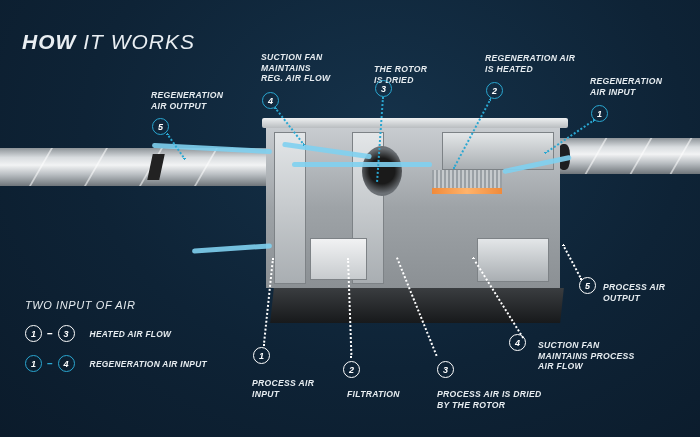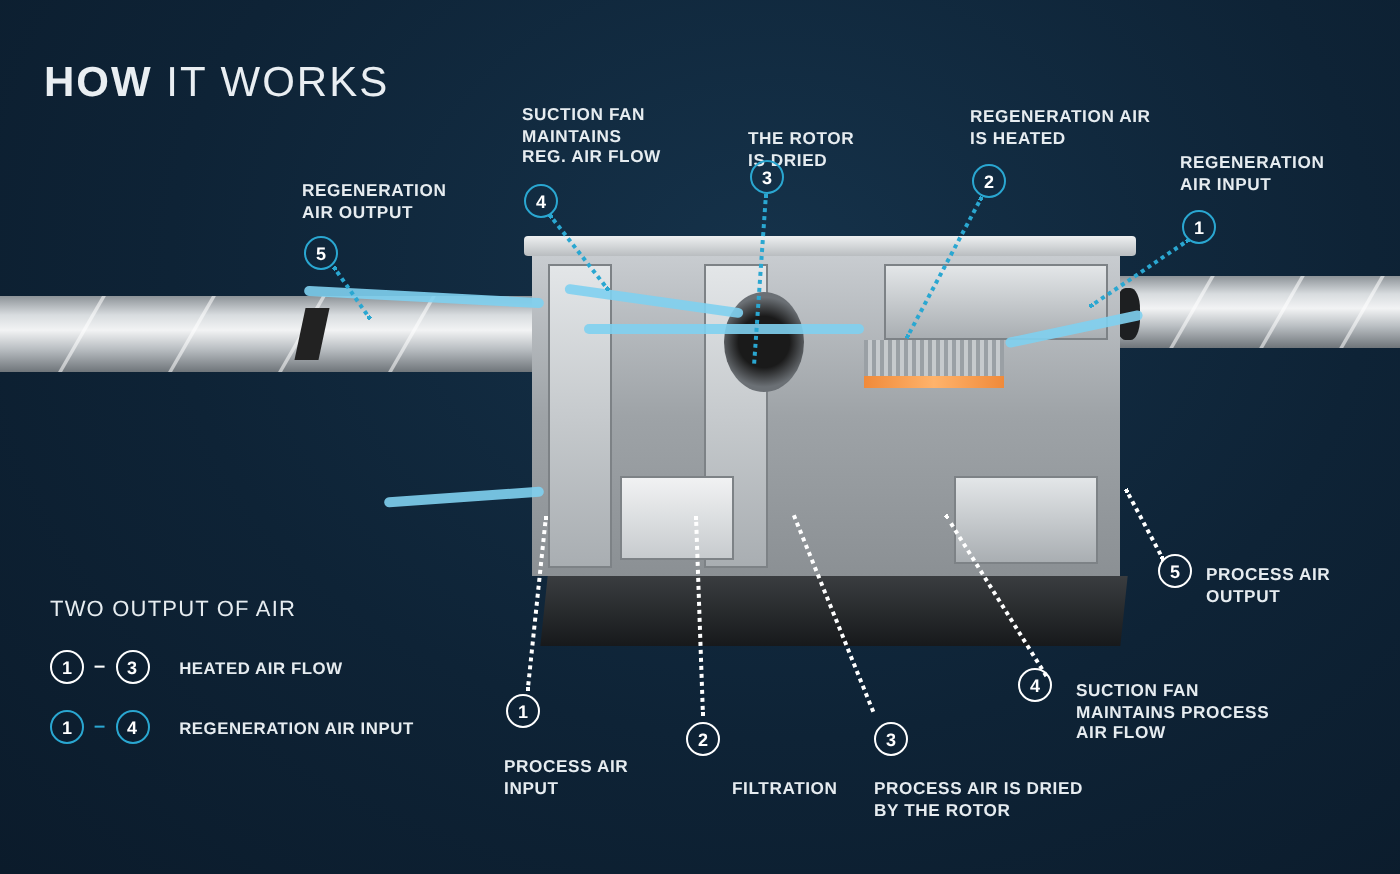--- a/index.html
+++ b/index.html
@@ -1,18 +1,18 @@
 <!DOCTYPE html>
 <html><head>
 <meta charset="utf-8">
 <style>
   html,body{margin:0;padding:0;}
   body{width:700px;height:437px;overflow:hidden;background:#0f2234;font-family:"Liberation Sans",sans-serif;}
   .stage{position:relative;width:700px;height:437px;overflow:hidden;
-    background:radial-gradient(ellipse at 55% 30%, #15324a 0%, #0e2336 55%, #0b1b2b 100%);}
+    background:radial-gradient(ellipse at 55% 30%, #15324a 0%, #0e2336 55%, #0b1b2b 100%);font-style:italic;}
   .abs{position:absolute;}
   .title{left:22px;top:30px;color:#e9eef2;font-size:21px;letter-spacing:1px;font-weight:normal;}
   .title b{font-weight:bold;}
   .lbl{color:#e6ecf0;font-size:8.6px;font-weight:bold;letter-spacing:.3px;line-height:10.5px;text-transform:uppercase;white-space:pre-line;}
   .num{width:17px;height:17px;border-radius:50%;border:1.6px solid #2aa7d1;color:#fff;font-size:9px;font-weight:bold;display:flex;align-items:center;justify-content:center;box-sizing:border-box;}
   .num.white{border-color:#ffffff;}
   .legend-title{left:25px;top:299px;color:#e6ecf0;font-size:11px;letter-spacing:.6px;}
   .legend-row{display:flex;align-items:center;gap:5px;}
   .legend-row .dash{color:#fff;font-size:10px;font-weight:bold;}
   .legend-row .txt{color:#e6ecf0;font-size:8.4px;font-weight:bold;letter-spacing:.3px;margin-left:10px;}
@@ -109,36 +109,36 @@
 
   <div class="abs lbl" style="left:590px;top:76px;">REGENERATION
 AIR INPUT</div>
   <div class="abs num" style="left:591px;top:105px;">1</div>
 
   <div class="abs num white" style="left:253px;top:347px;">1</div>
   <div class="abs lbl" style="left:252px;top:378px;">PROCESS AIR
 INPUT</div>
 
   <div class="abs num white" style="left:343px;top:361px;">2</div>
-  <div class="abs lbl" style="left:366px;top:389px;">FILTRATION</div>
+  <div class="abs lbl" style="left:347px;top:389px;">FILTRATION</div>
 
   <div class="abs num white" style="left:437px;top:361px;">3</div>
   <div class="abs lbl" style="left:437px;top:389px;">PROCESS AIR IS DRIED
 BY THE ROTOR</div>
 
   <div class="abs num white" style="left:509px;top:334px;">4</div>
   <div class="abs lbl" style="left:538px;top:340px;">SUCTION FAN
 MAINTAINS PROCESS
 AIR FLOW</div>
 
   <div class="abs num white" style="left:579px;top:277px;">5</div>
   <div class="abs lbl" style="left:603px;top:282px;">PROCESS AIR
 OUTPUT</div>
 
-  <div class="abs legend-title">TWO OUTPUT OF AIR</div>
+  <div class="abs legend-title">TWO INPUT OF AIR</div>
   <div class="abs legend-row" style="left:25px;top:325px;">
     <div class="num white">1</div>
     <span class="dash">–</span>
     <div class="num white">3</div>
     <span class="txt">HEATED AIR FLOW</span>
   </div>
   <div class="abs legend-row" style="left:25px;top:355px;">
     <div class="num">1</div>
     <span class="dash" style="color:#2aa7d1;">–</span>
     <div class="num">4</div>

